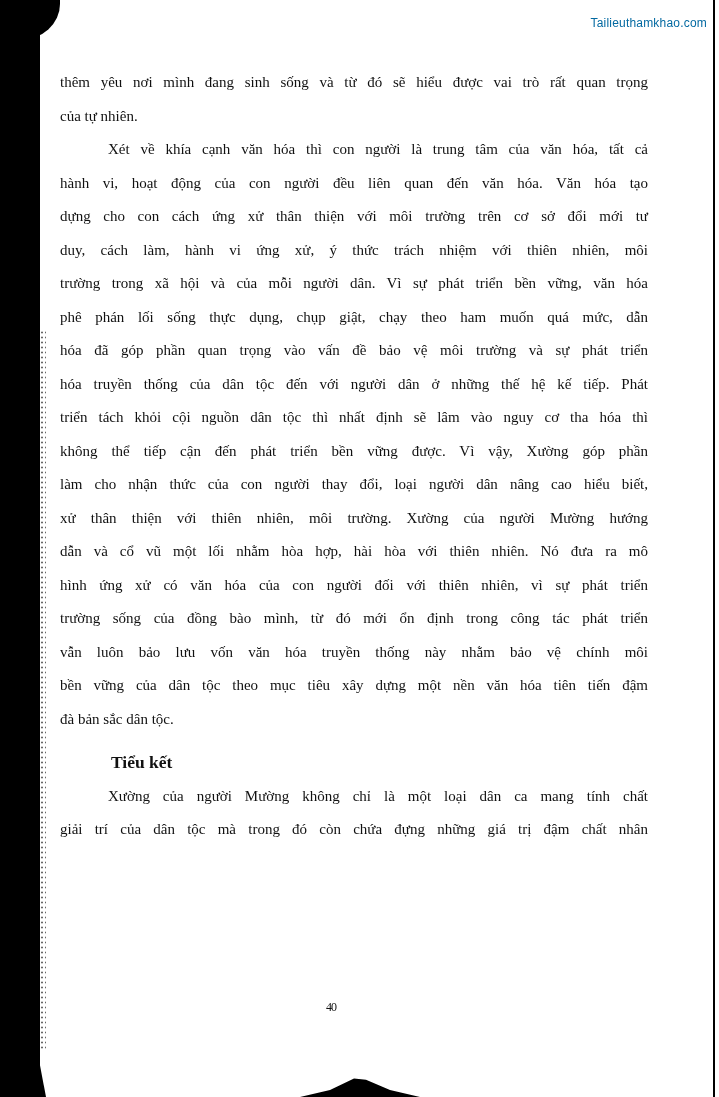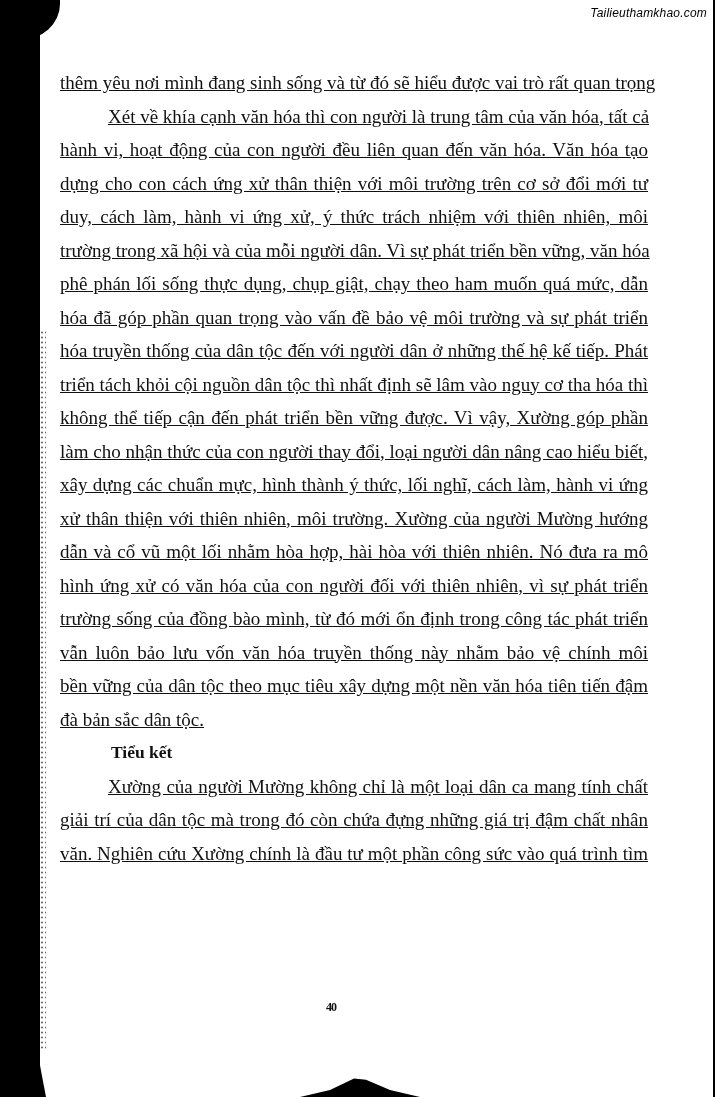--- a/index.html
+++ b/index.html
@@ -27,40 +27,40 @@
     .scan-edge-bottom-left {
       position: absolute; left: 0; top: 1000px; width: 46px; height: 97px;
       background: #000;
       clip-path: polygon(0 0, 60% 0, 100% 100%, 0 100%);
     }
     .scan-edge-right {
       position: absolute; right: 4px; top: 0; width: 2px; height: 1097px;
       background: #000;
     }
     .watermark {
-      position: absolute; right: 12px; top: 6px;
+      position: absolute; right: 12px; top: 16px;
       font-family: "Liberation Sans", "DejaVu Sans", sans-serif;
-      font-size: 12px; color: #000000; letter-spacing: 0.2px; font-style: italic;
+      font-size: 12px; color: #0369a1; letter-spacing: 0.2px;
     }
     .page {
       position: absolute; left: 60px; top: 66px; width: 588px;
     }
     .line {
-      font-size: 19px; line-height: 33.5px; height: 33.5px;
-      white-space: nowrap; text-align: justify; text-align-last: justify; text-decoration: underline;
+      font-size: 15px; line-height: 33.5px; height: 33.5px;
+      white-space: nowrap; text-align: justify; text-align-last: justify;
     }
     .line.last { text-align-last: left; }
     .line.indent { padding-left: 48px; }
     .heading {
       font-size: 17.5px; font-weight: bold; line-height: 33.5px; height: 33.5px;
-      padding-left: 51px; margin-top: 0;
+      padding-left: 51px; margin-top: 10px;
     }
     .page-number {
       position: absolute; left: 326px; top: 1000px;
-      font-size: 12px; font-weight: bold; letter-spacing: -1px;
+      font-size: 12px; font-weight: normal; letter-spacing: -1px;
     }
     .bottom-smudge {
       position: absolute; left: 300px; top: 1074px; width: 120px; height: 23px;
       background: #000;
       clip-path: polygon(0 100%, 25% 70%, 45% 20%, 55% 25%, 75% 70%, 100% 100%);
     }
   </style>
 </head>
 <body>
 
@@ -69,47 +69,46 @@
 <div class="scan-speckle"></div>
 <div class="scan-edge-bottom-left"></div>
 <div class="scan-edge-right"></div>
 
 <div class="watermark">Tailieuthamkhao.com</div>
 
 <div class="page">
 
   <div>
     <div class="line">thêm yêu nơi mình đang sinh sống và từ đó sẽ hiểu được vai trò rất quan trọng</div>
+    <div class="line last">của tự nhiên.</div>
   </div>
 
   <div>
     <div class="line indent">Xét về khía cạnh văn hóa thì con người là trung tâm của văn hóa, tất cả</div>
     <div class="line">hành vi, hoạt động của con người đều liên quan đến văn hóa. Văn hóa tạo</div>
     <div class="line">dựng cho con cách ứng xử thân thiện với môi trường trên cơ sở đổi mới tư</div>
     <div class="line">duy, cách làm, hành vi ứng xử, ý thức trách nhiệm với thiên nhiên, môi</div>
     <div class="line">trường trong xã hội và của mỗi người dân. Vì sự phát triển bền vững, văn hóa</div>
     <div class="line">phê phán lối sống thực dụng, chụp giật, chạy theo ham muốn quá mức, dẫn</div>
     <div class="line">hóa đã góp phần quan trọng vào vấn đề bảo vệ môi trường và sự phát triển</div>
     <div class="line">hóa truyền thống của dân tộc đến với người dân ở những thế hệ kế tiếp. Phát</div>
     <div class="line">triển tách khỏi cội nguồn dân tộc thì nhất định sẽ lâm vào nguy cơ tha hóa thì</div>
     <div class="line">không thể tiếp cận đến phát triển bền vững được. Vì vậy, Xường góp phần</div>
     <div class="line">làm cho nhận thức của con người thay đổi, loại người dân nâng cao hiểu biết,</div>
-    <div class="line">xây dựng các chuẩn mực, hình thành ý thức, lối nghĩ, cách làm, hành vi ứng</div>
     <div class="line">xử thân thiện với thiên nhiên, môi trường. Xường của người Mường hướng</div>
     <div class="line">dẫn và cổ vũ một lối nhằm hòa hợp, hài hòa với thiên nhiên. Nó đưa ra mô</div>
     <div class="line">hình ứng xử có văn hóa của con người đối với thiên nhiên, vì sự phát triển</div>
     <div class="line">trường sống của đồng bào mình, từ đó mới ổn định trong công tác phát triển</div>
     <div class="line">vẫn luôn bảo lưu vốn văn hóa truyền thống này nhằm bảo vệ chính môi</div>
     <div class="line">bền vững của dân tộc theo mục tiêu xây dựng một nền văn hóa tiên tiến đậm</div>
     <div class="line last">đà bản sắc dân tộc.</div>
   </div>
 
   <div class="heading">Tiểu kết</div>
 
   <div>
     <div class="line indent">Xường của người Mường không chỉ là một loại dân ca mang tính chất</div>
     <div class="line">giải trí của dân tộc mà trong đó còn chứa đựng những giá trị đậm chất nhân</div>
-    <div class="line">văn. Nghiên cứu Xường chính là đầu tư một phần công sức vào quá trình tìm</div>
   </div>
 </div>
 
 <div class="page-number">40</div>
 <div class="bottom-smudge"></div>
 
 </body></html>

